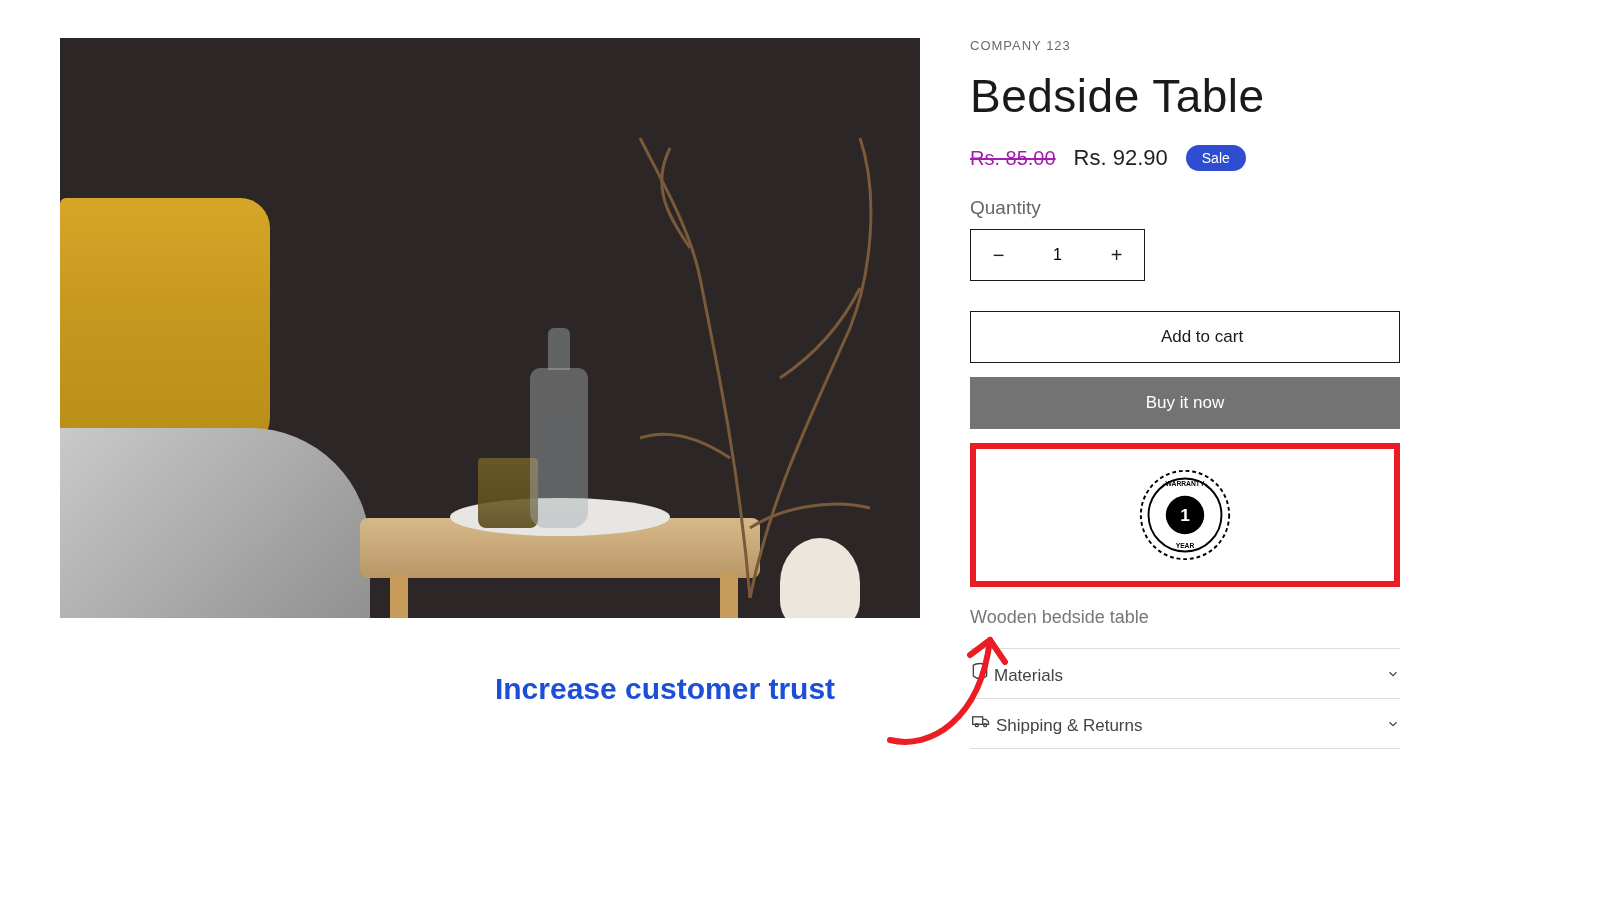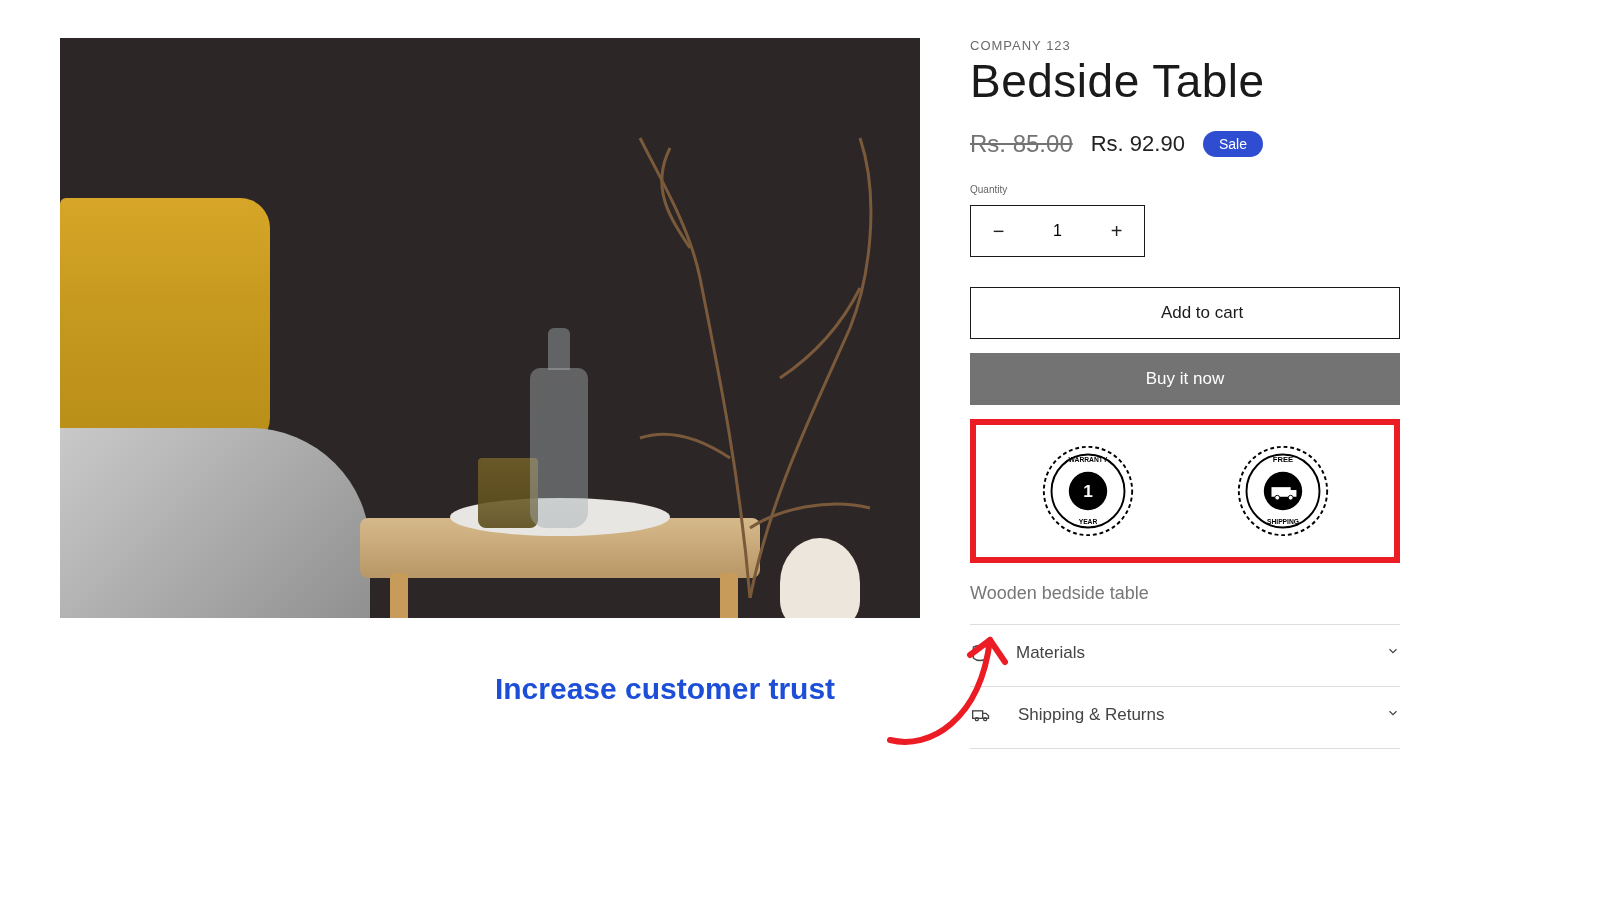--- a/index.html
+++ b/index.html
@@ -81,34 +81,34 @@
     background:#ece6dc; border-radius:50% 50% 30% 30%;
   }
   .branch{
     position:absolute; stroke:#7a5a3a; stroke-width:3; fill:none;
   }
 
   
   .details { width: 430px; }
   .vendor {
     font-size: 13px; letter-spacing: 1px;
-    color:#6b6b6b; margin-bottom: 1px;
+    color:#6b6b6b; margin-bottom: 16px;
   }
   .title {
     font-size: 46px; font-weight: 400; color:#1a1a1a;
     letter-spacing: .5px; margin-bottom: 22px;
   }
   .price-row { display:flex; align-items:center; gap:18px; margin-bottom:26px; }
-  .price-old { font-size:24px; color:#737373; text-decoration:line-through; }
+  .price-old { font-size:20px; color:#a21caf; text-decoration:line-through; }
   .price-new { font-size:22px; color:#222; }
   .sale-badge {
     background:#2f4dd1; color:#fff; font-size:14px;
     padding:5px 16px; border-radius:20px;text-align:right;
   }
-  .qty-label { font-size:10px; color:#666; margin-bottom:10px; }
+  .qty-label { font-size:19px; color:#666; margin-bottom:10px; }
   .qty-stepper {
     display:flex; align-items:center;
     border:1px solid #1a1a1a; width:175px; height:52px;
     margin-bottom:30px;
   }
   .qty-btn {
     width:55px; height:100%; display:flex; align-items:center; justify-content:center;
     font-size:20px; cursor:pointer; user-select:none; color:#222;
   }
   .qty-val { flex:1; text-align:center; font-size:16px; }
@@ -124,22 +124,22 @@
     display:flex; justify-content:space-around; align-items:center;
     margin-top:4px; margin-bottom:18px;
   }
   .badge {
     width:96px; height:96px; position:relative;
     display:flex; align-items:center; justify-content:center;
   }
   .badge svg{width:100%;height:100%;}
   .desc { color:#777; font-size:18px; margin: 20px 0 20px 0; }
   .accordion-row {
-    display:flex; align-items:flex-start; gap:26px;
-    border-top:1px solid #ddd; padding:18px 0;
+    display:flex; align-items:flex-end; gap:4px;
+    border-top:1px solid #ddd; padding:12px 0;
     color:#444; font-size:17px;
   }
   .accordion-row:last-child{border-bottom:1px solid #ddd;}
   .accordion-row .spacer{flex:1;}
   .chevron{width:14px;height:14px;}
 
   
   .annotation {
     position:absolute;
     left:430px; top:670px;
@@ -205,33 +205,20 @@
       <div class="badge">
         <svg viewBox="0 0 100 100">
           <circle cx="50" cy="50" r="46" fill="#fff" stroke="#000" stroke-width="2" stroke-dasharray="4 3"></circle>
           <circle cx="50" cy="50" r="38" fill="#fff" stroke="#000" stroke-width="2"></circle>
           <circle cx="50" cy="50" r="20" fill="#000"></circle>
           <text x="50" y="20" text-anchor="middle" font-size="7" font-weight="700">WARRANTY</text>
           <text x="50" y="56" text-anchor="middle" font-size="18" font-weight="700" fill="#fff">1</text>
           <text x="50" y="84" text-anchor="middle" font-size="7" font-weight="700">YEAR</text>
         </svg>
       </div>
-      <div class="badge">
-        <svg viewBox="0 0 100 100">
-          <circle cx="50" cy="50" r="46" fill="#fff" stroke="#000" stroke-width="2" stroke-dasharray="4 3"></circle>
-          <circle cx="50" cy="50" r="38" fill="#fff" stroke="#000" stroke-width="2"></circle>
-          <circle cx="50" cy="50" r="20" fill="#000"></circle>
-          <text x="50" y="20" text-anchor="middle" font-size="8" font-weight="700">FREE</text>
-          <rect x="38" y="46" width="20" height="10" fill="#fff"></rect>
-          <rect x="56" y="49" width="8" height="7" fill="#fff"></rect>
-          <circle cx="44" cy="57" r="2.5" fill="#fff" stroke="#000"></circle>
-          <circle cx="58" cy="57" r="2.5" fill="#fff" stroke="#000"></circle>
-          <text x="50" y="84" text-anchor="middle" font-size="7" font-weight="700">SHIPPING</text>
-        </svg>
-      </div>
     </div>
 
     <div class="desc">Wooden bedside table</div>
 
     <div class="accordion-row">
       <span>
         <svg width="20" height="20" viewBox="0 0 24 24" fill="none" stroke="#444" stroke-width="1.6">
           <path d="M4 5 C4 5 7 3 12 3 C17 3 20 5 20 5 L20 18 C20 18 17 21 12 21 C7 21 4 18 4 18 Z"></path>
         </svg>
       </span>

